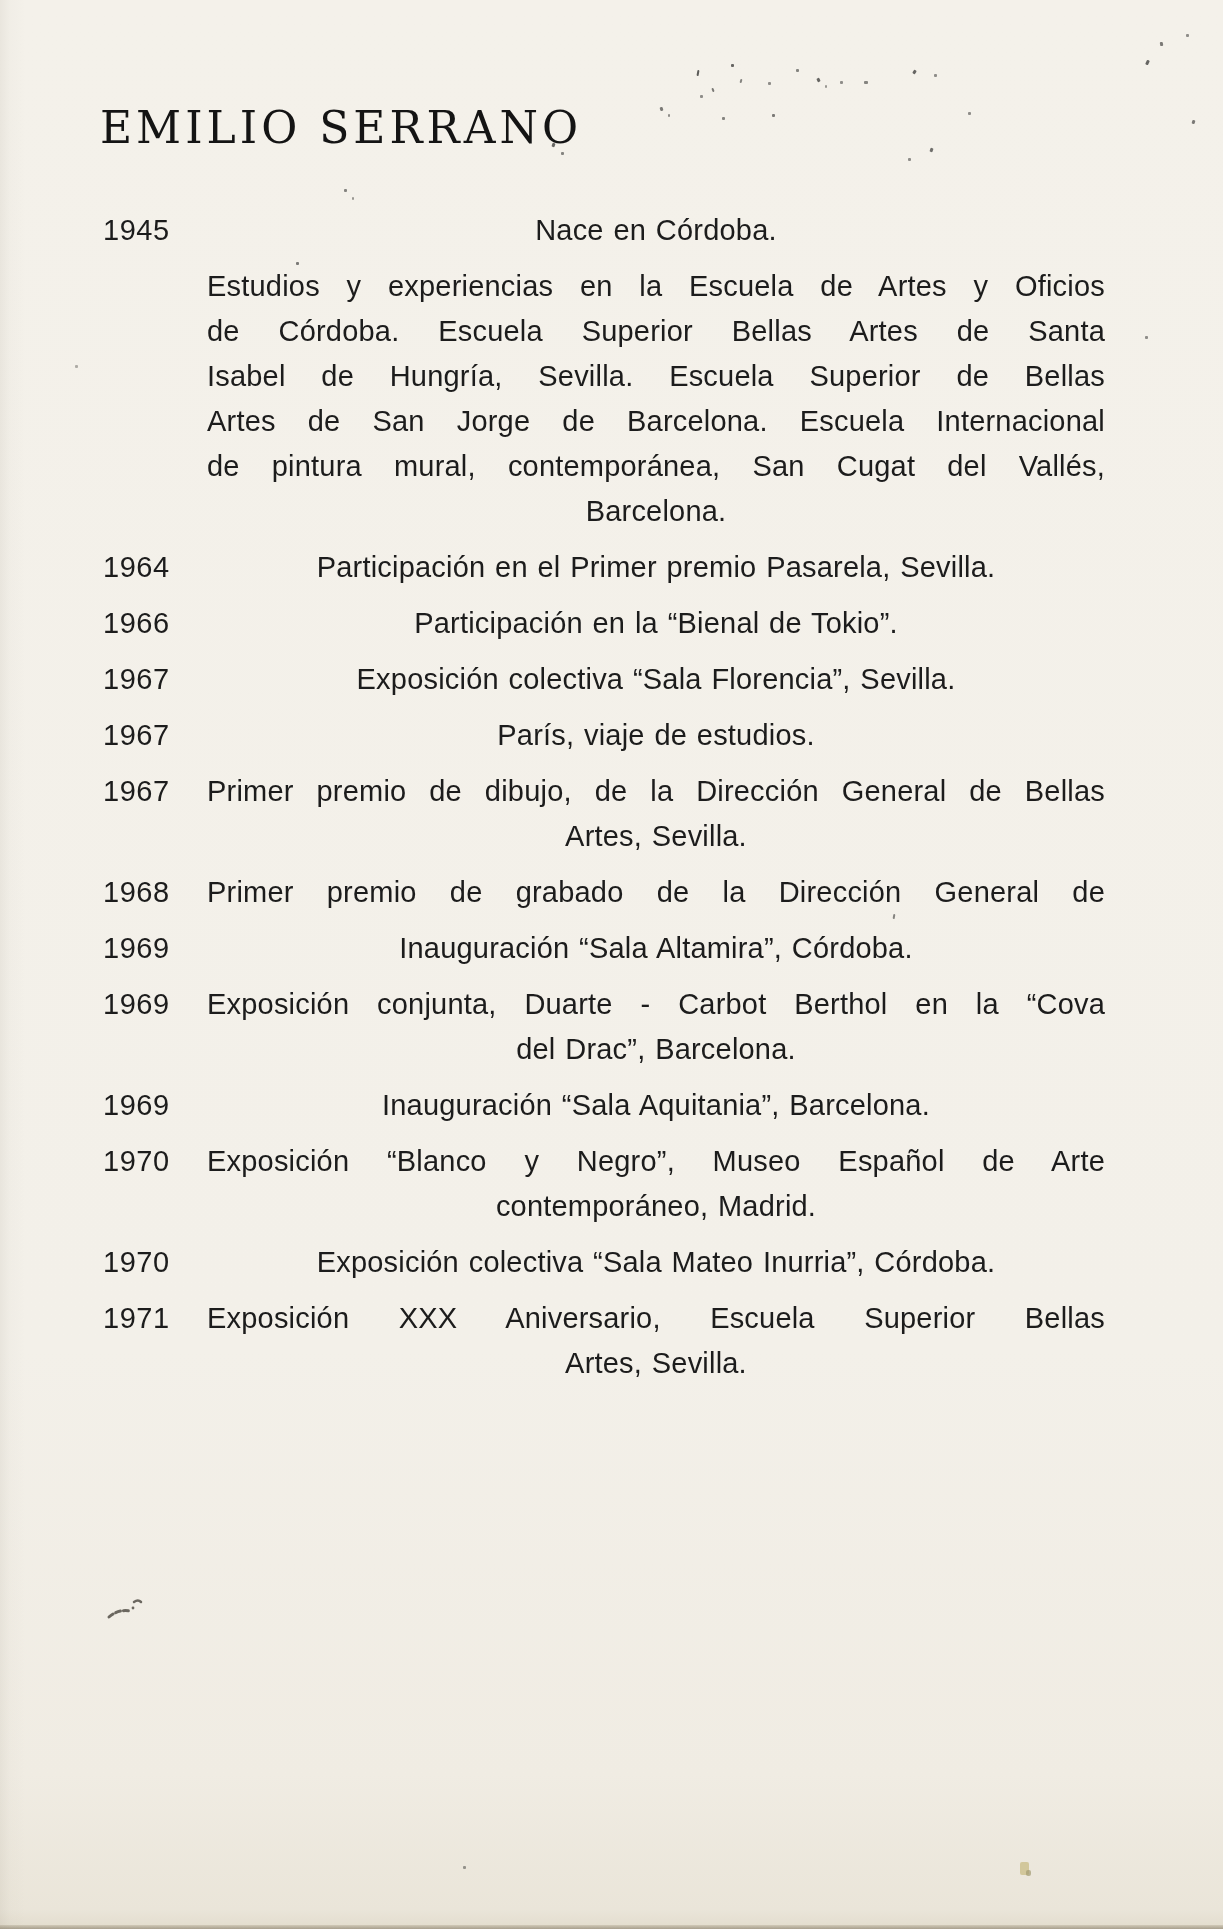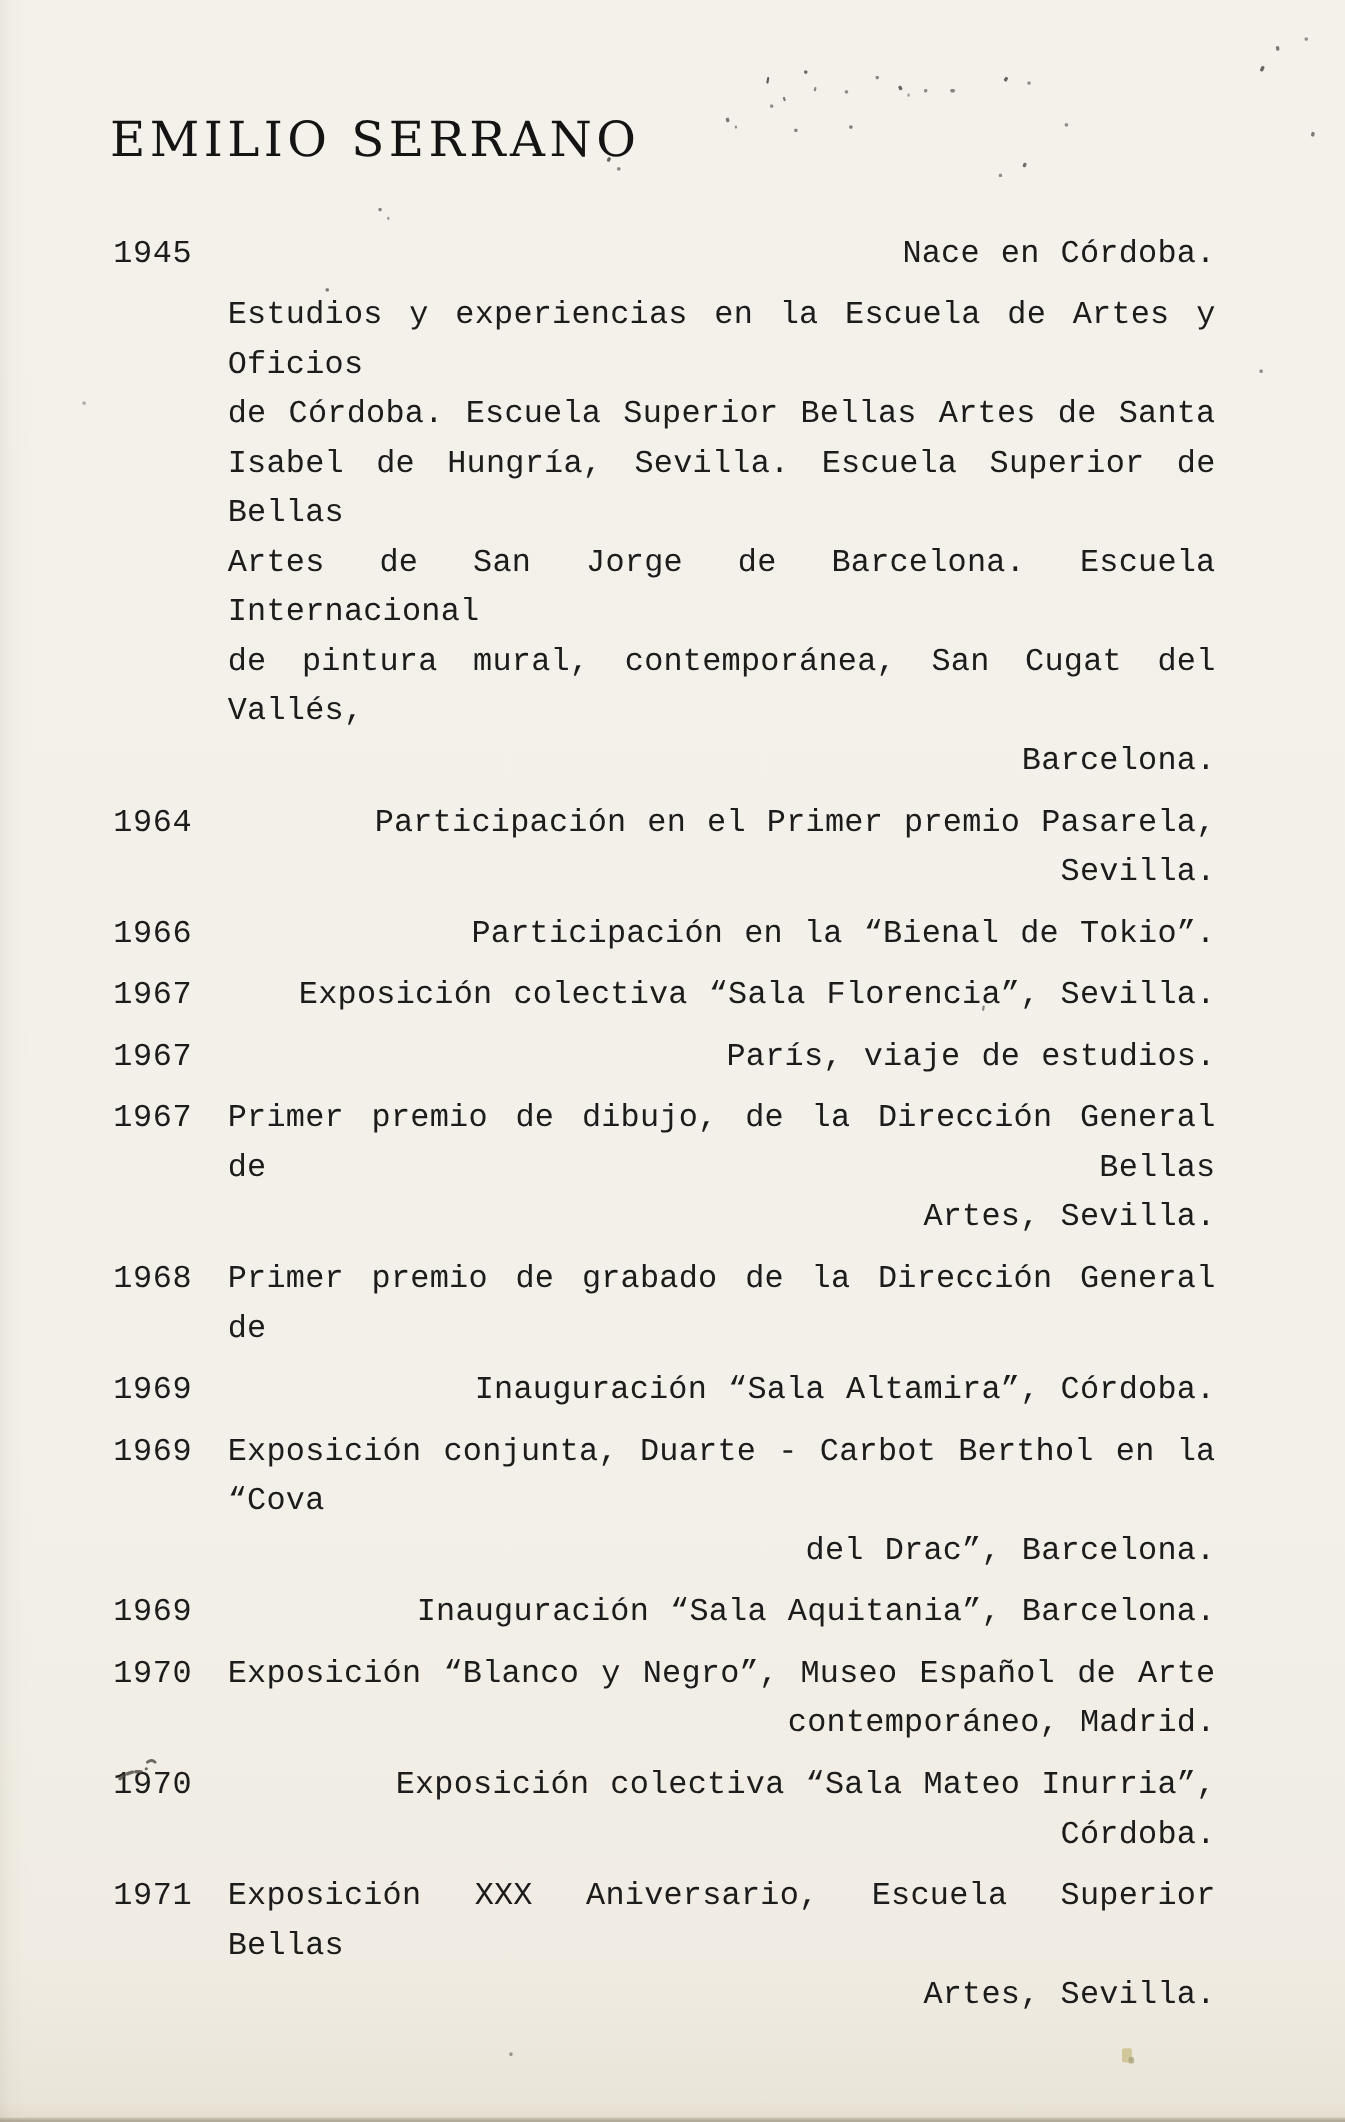--- a/index.html
+++ b/index.html
@@ -25,37 +25,36 @@
     color:#141414;
   }
   .timeline{
     position:absolute;
     left:103px;top:208px;
     width:1005px;
   }
   .entry{
     display:flex;
     margin-bottom:11px;
-    font-family:Liberation Mono, monospace;
   }
   .year{
     flex:0 0 104px;
     font-size:29px;
     line-height:45px;
     letter-spacing:0.5px;
   }
   .content{
     flex:0 0 898px;
     width:898px;
     font-size:29px;
     line-height:45px;
     letter-spacing:0.2px;
     word-spacing:1.5px;
   }
-  .line{text-align:right;}
+  .line{text-align:center;}
   .line.fill{text-align:justify;text-align-last:justify;}
   .noise-layer{position:absolute;left:0;top:0;width:100%;height:100%;pointer-events:none;}
   .speck{
     position:absolute;
     background:#2a2a28;
     border-radius:1px;
   }
   .smudge{position:absolute;opacity:0.8;}
   .fleck{position:absolute;border-radius:2px;}
   .bottom-line{

